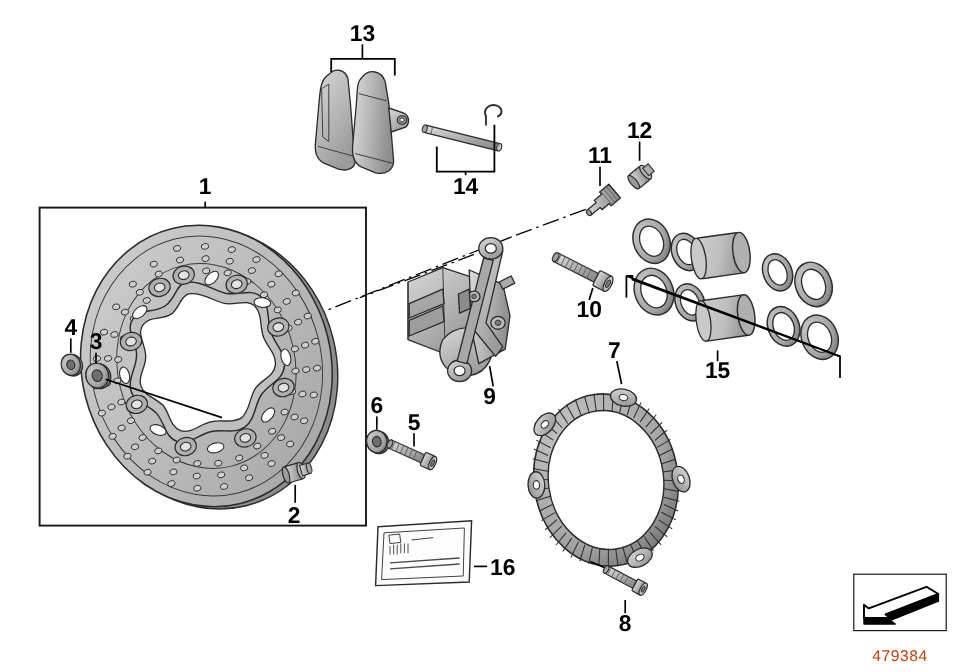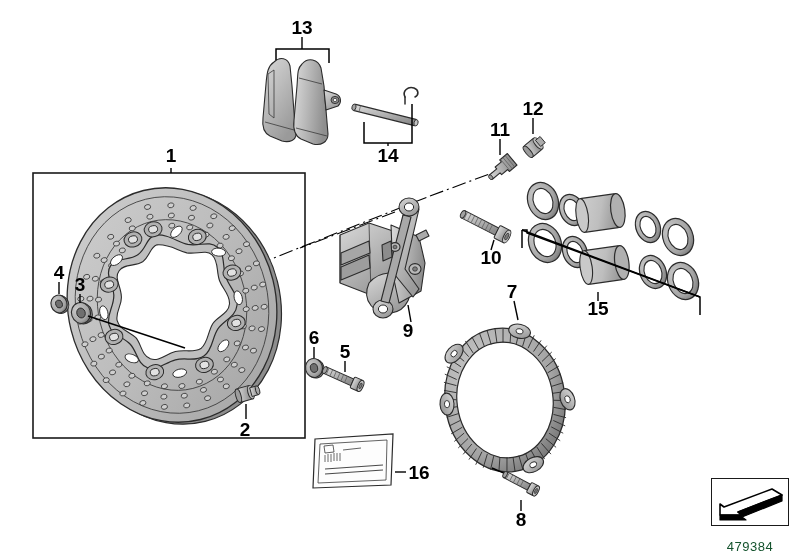--- a/index.html
+++ b/index.html
@@ -83,21 +83,21 @@
     height: 48px;
     border: 1.5px solid #1a1a1a;
     box-sizing: border-box;
     margin: 0 auto;
     background: #ffffff;
     position: relative;
   }
   #footer-badge .badge-num {
     font-family: "Liberation Sans", sans-serif;
     font-size: 13px;
-    color: #14532d;
+    color: #c2410c;
     letter-spacing: 0.5px;
     margin-top: 13px;
   }
 </style>
 </head>
 <body>
 
 <div id="page">
 
   <svg id="diagram-svg" viewBox="0 0 800 560">

